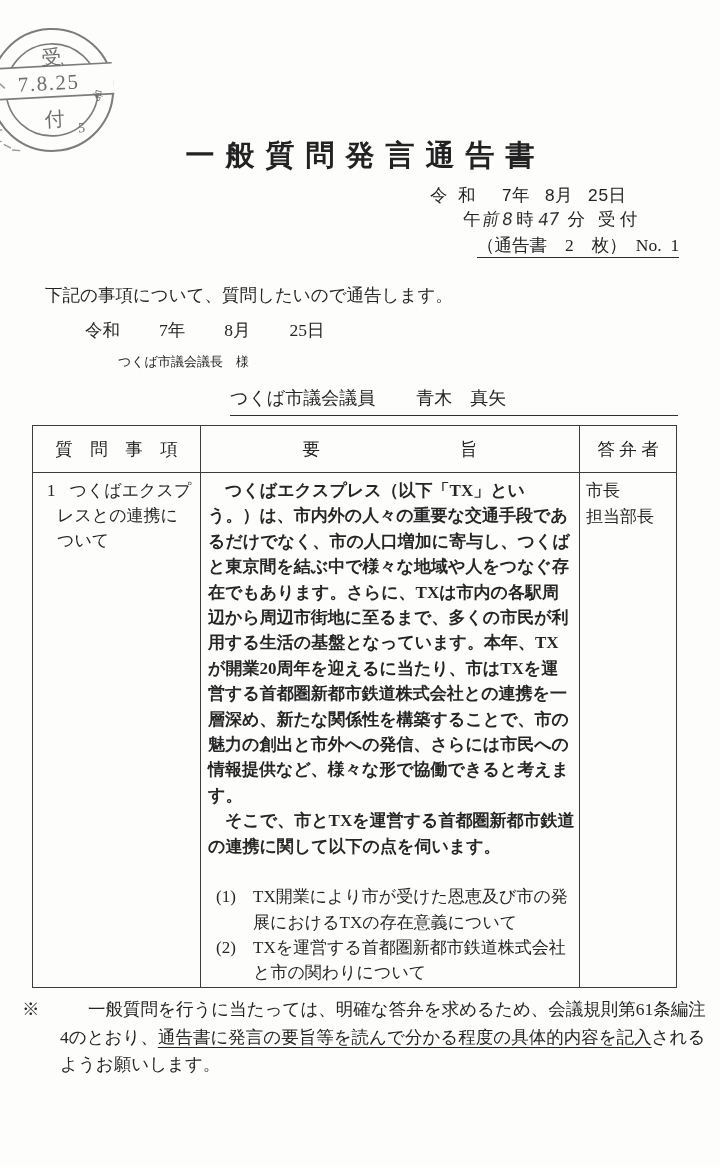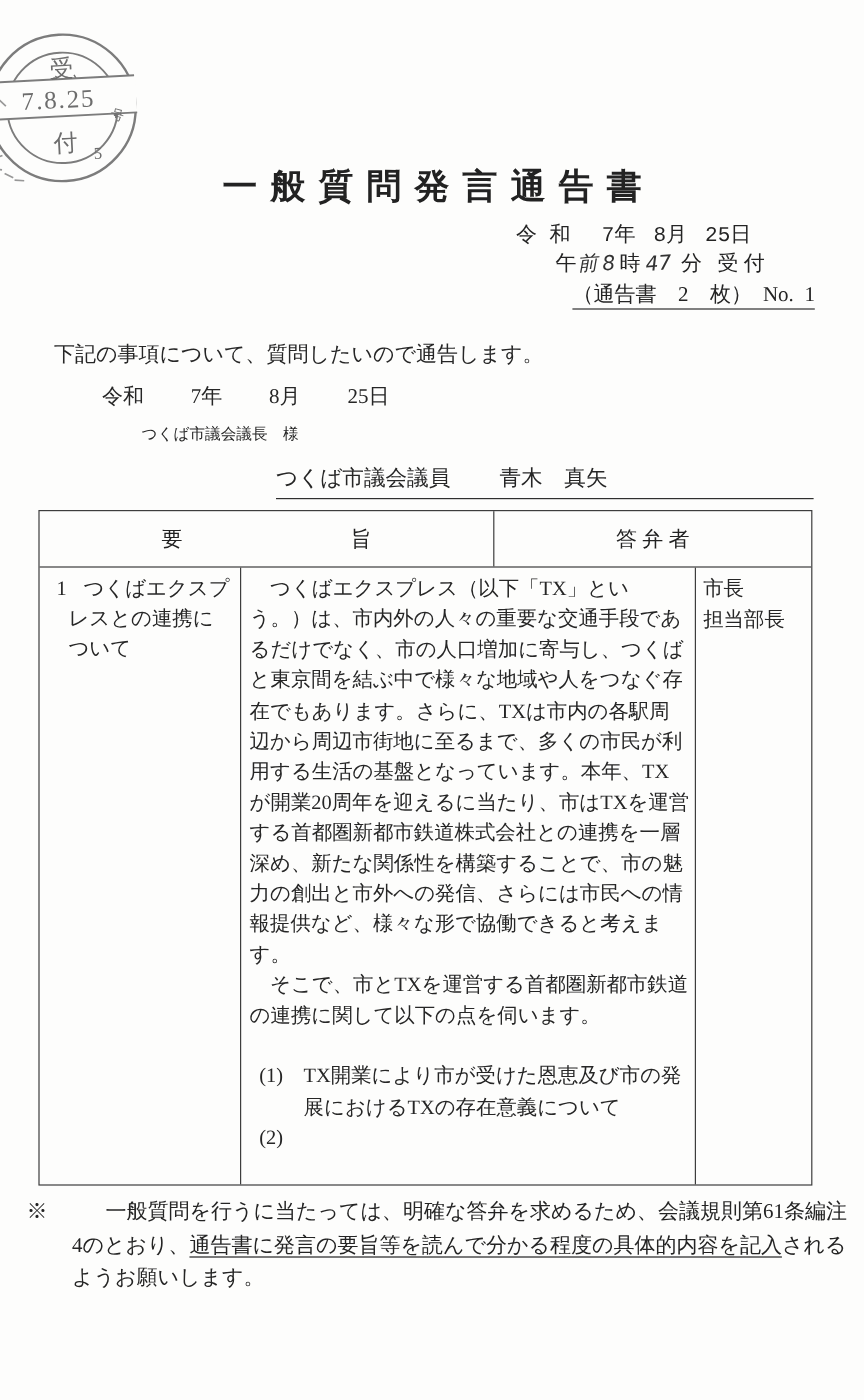--- a/index.html
+++ b/index.html
@@ -63,21 +63,21 @@
   .tcell{box-sizing:border-box;}
   .c1{flex:0 0 168px;border-right:1.4px solid #3d3d3d;}
   .c2{flex:0 0 379px;border-right:1.4px solid #3d3d3d;}
   .c3{flex:1;}
   .head .tcell{display:flex;align-items:center;justify-content:center;font-size:17.5px;color:#222;}
   
   .item-cell{padding:5px 8px 0 14px;font-size:17px;line-height:25px;}
   .item-text{padding-left:10px;text-indent:-10px;}
   .qnum{margin-right:14px;}
   .summary-cell{padding:5px 4px 0 7px;font-size:17px;line-height:25.4px;}
-  .summary-cell p{margin:0;}
+  .summary-cell p{margin:0;font-weight:bold;}
   .points{margin-top:25px;}
   .point{display:flex;padding-left:8px;}
   .point .pnum{flex:0 0 37px;}
   .point .ptext{flex:1;}
   .ans-cell{padding:5px 2px 0 6px;font-size:17px;line-height:25.5px;}
   
   .footnote{position:absolute;left:22px;top:996px;width:686px;font-size:17.5px;line-height:27.5px;color:#242424;}
   .fn-mark{position:absolute;left:0;top:0;}
   .fn-text{margin-left:38px;width:646px;text-indent:28px;}
   .fn-underline{text-decoration:underline;text-underline-offset:4px;text-decoration-thickness:1.2px;}
@@ -124,39 +124,41 @@
   <div class="date2">
     <span class="seg">令和</span><span class="seg g">7年</span><span class="seg g">8月</span><span class="seg g">25日</span>
   </div>
   <div class="addressee">つくば市議会議長　様</div>
   <div class="submitter">
     <span>つくば市議会議員</span><span class="name">青木　真矢</span>
   </div>
 
   <div class="qtable">
     <div class="trow head">
+      <div class="tcell c1">質　問　事　項</div>
       <div class="tcell c2">要　　　　　　　　旨</div>
       <div class="tcell c3">答 弁 者</div>
     </div>
     <div class="trow">
       <div class="tcell c1 item-cell">
         <div class="item-text">
           <span class="qnum">1</span><span>つくばエクスプレスとの連携について</span>
         </div>
       </div>
       <div class="tcell c2 summary-cell">
         <p>　つくばエクスプレス（以下「TX」という。）は、市内外の人々の重要な交通手段であるだけでなく、市の人口増加に寄与し、つくばと東京間を結ぶ中で様々な地域や人をつなぐ存在でもあります。さらに、TXは市内の各駅周辺から周辺市街地に至るまで、多くの市民が利用する生活の基盤となっています。本年、TXが開業20周年を迎えるに当たり、市はTXを運営する首都圏新都市鉄道株式会社との連携を一層深め、新たな関係性を構築することで、市の魅力の創出と市外への発信、さらには市民への情報提供など、様々な形で協働できると考えます。</p>
         <p>　そこで、市とTXを運営する首都圏新都市鉄道の連携に関して以下の点を伺います。</p>
         <div class="points">
           <div class="point">
             <span class="pnum">(1)</span>
             <span class="ptext">TX開業により市が受けた恩恵及び市の発展におけるTXの存在意義について</span>
           </div>
           <div class="point">
             <span class="pnum">(2)</span>
+            <span class="ptext">TXを運営する首都圏新都市鉄道株式会社と市の関わりについて</span>
           </div>
         </div>
       </div>
       <div class="tcell c3 ans-cell">
         <div>市長</div>
         <div>担当部長</div>
       </div>
     </div>
   </div>
 

